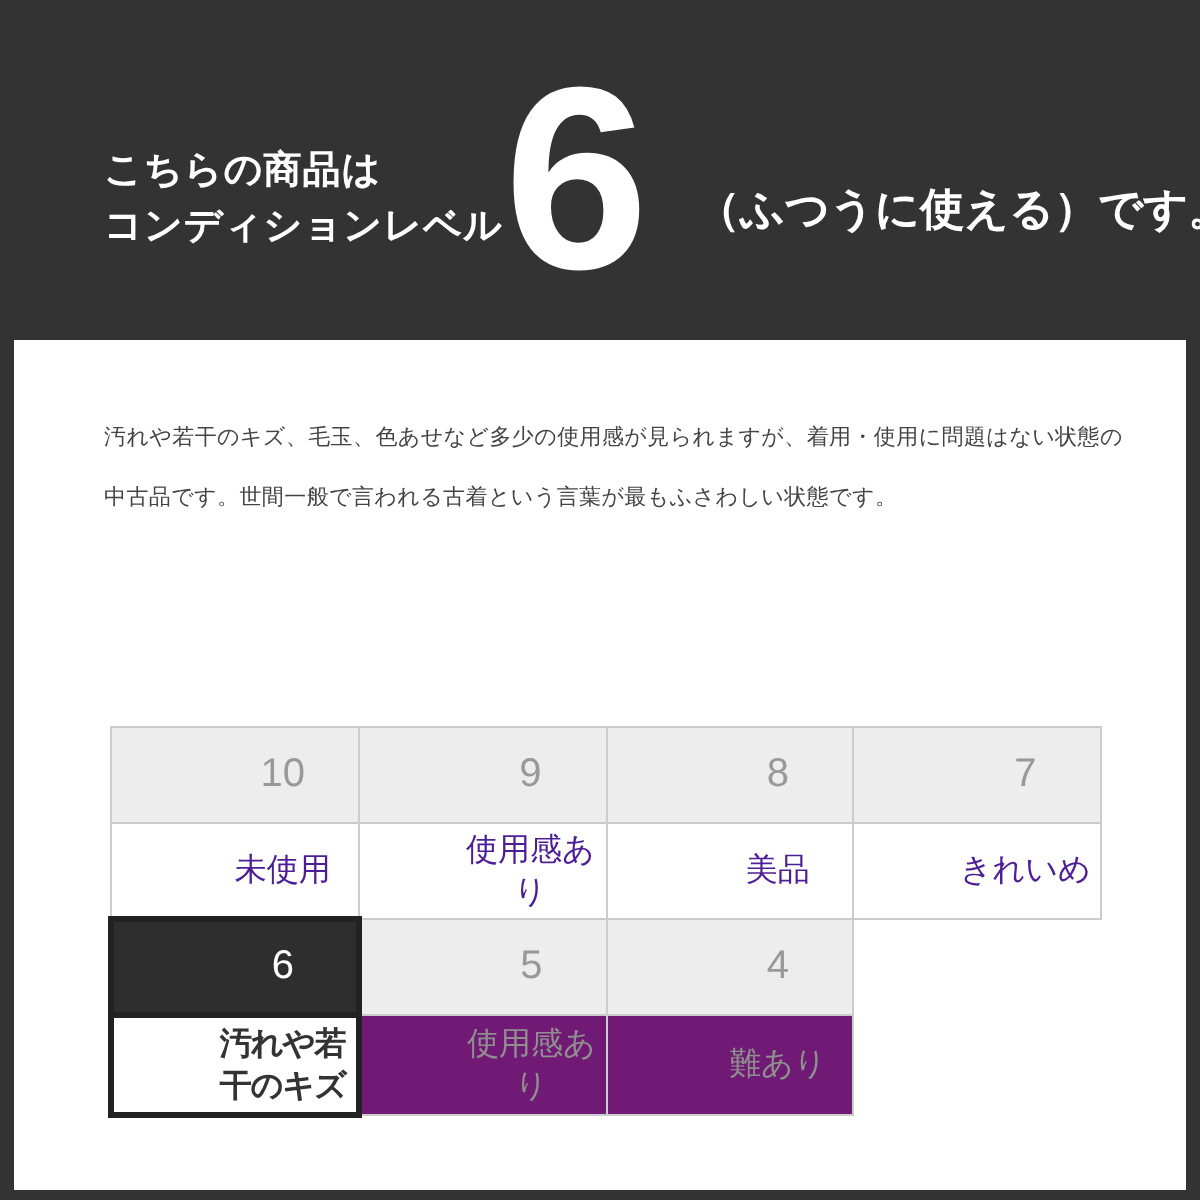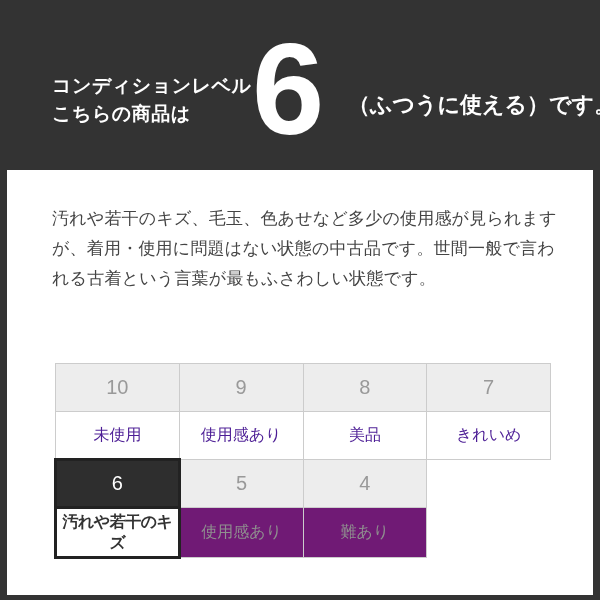--- a/index.html
+++ b/index.html
@@ -40,21 +40,21 @@
   
   .panel {
     position: absolute; left: 7px; top: 170px;
     width: 586px; height: 425px;
     background: #ffffff;
   }
   .description {
     position: absolute; left: 45px; top: 34px;
     width: 514px;
     color: #444444;
-    font-size: 17px; line-height: 30px;
+    font-size: 11px; line-height: 30px;
     letter-spacing: 0.2px;
   }
   .rank-heading {
     position: absolute; left: 44px; top: 148px;
     color: #333333;
     font-size: 19px; font-weight: 500;
     letter-spacing: 1px;
   }
 
   
@@ -62,20 +62,21 @@
     position: absolute; left: 47px; top: 193px;
     border-collapse: collapse;
     table-layout: fixed;
     width: 497px;
   }
   .rank-table td {
     width: 25%;
     text-align: center;
     vertical-align: middle;
     border: 1px solid #cccccc;
+    padding-left: 48px;
   }
   tr.row-number td { height: 48px; background: #ededed; color: #999999; font-size: 20px; font-weight: 500; }
   tr.row-label  td { height: 48px; background: #ffffff; color: #4c1d95; font-size: 16px; }
   tr.row-label2 td { height: 50px; background: #701a75; color: #8f8f8f; font-size: 16px; }
   td.cell-empty { border: none !important; background: transparent !important; }
   td.cell-current-number {
     background: #2e2e2e !important;
     color: #ffffff !important;
     font-weight: bold;
     border: 3px solid #222222 !important;
@@ -88,22 +89,22 @@
     letter-spacing: -0.5px;
   }
 </style>
 </head>
 <body>
 
 <div class="canvas">
 
   <div class="banner">
     <div class="banner-intro">
+      <div>こちらの商品は</div>
       <div>コンディションレベル</div>
-      <div>こちらの商品は</div>
     </div>
     <div class="level-number">6</div>
     <div class="level-label">（ふつうに使える）です。</div>
   </div>
 
   <div class="panel">
     <p class="description">汚れや若干のキズ、毛玉、色あせなど多少の使用感が見られますが、着用・使用に問題はない状態の中古品です。世間一般で言われる古着という言葉が最もふさわしい状態です。</p>
 
     <table class="rank-table">
       <tbody>

